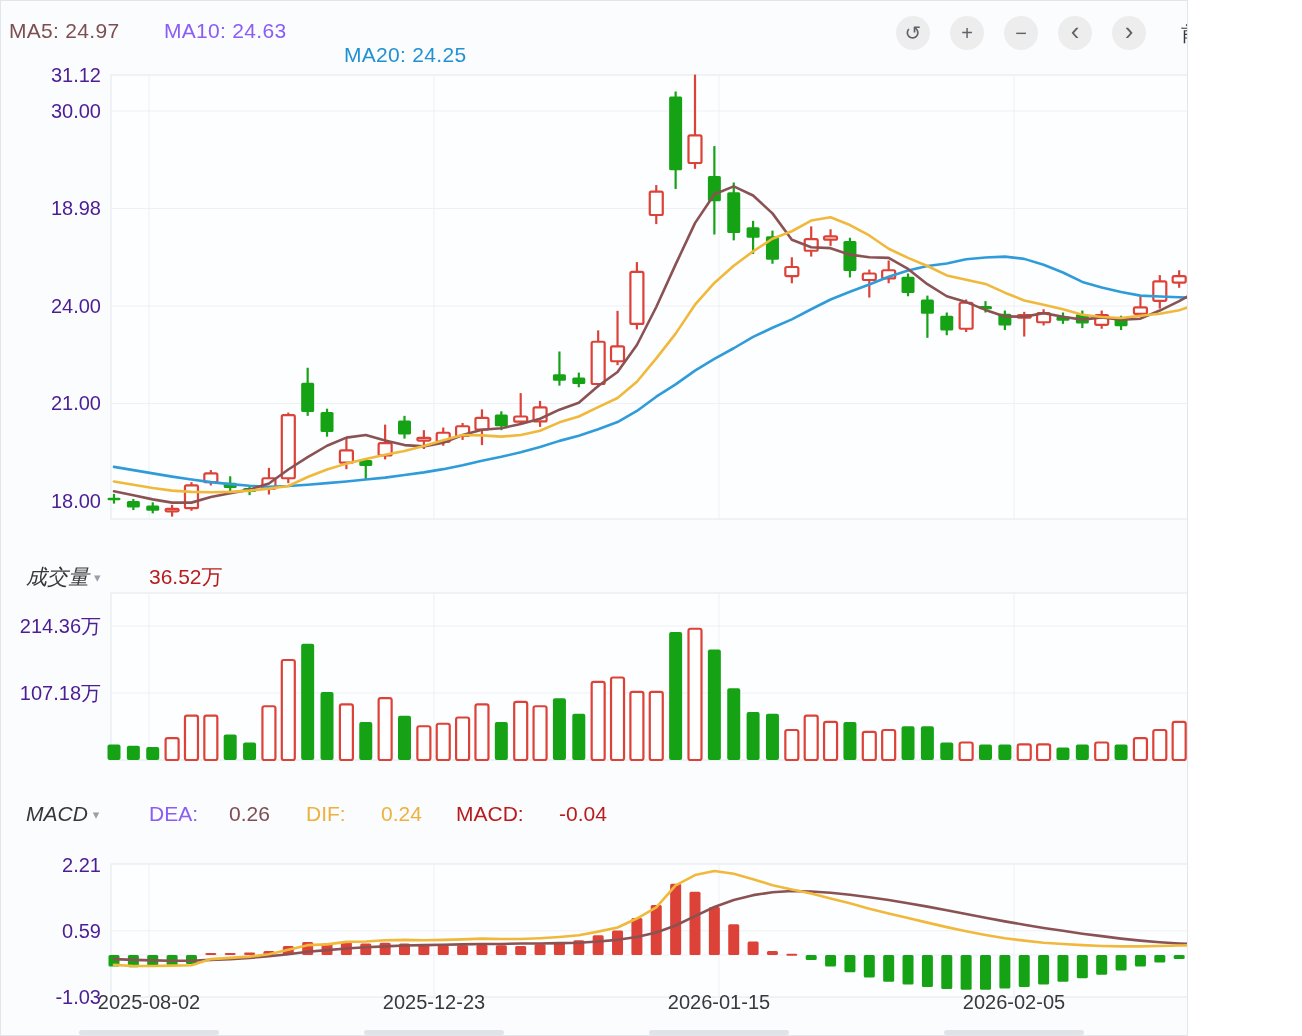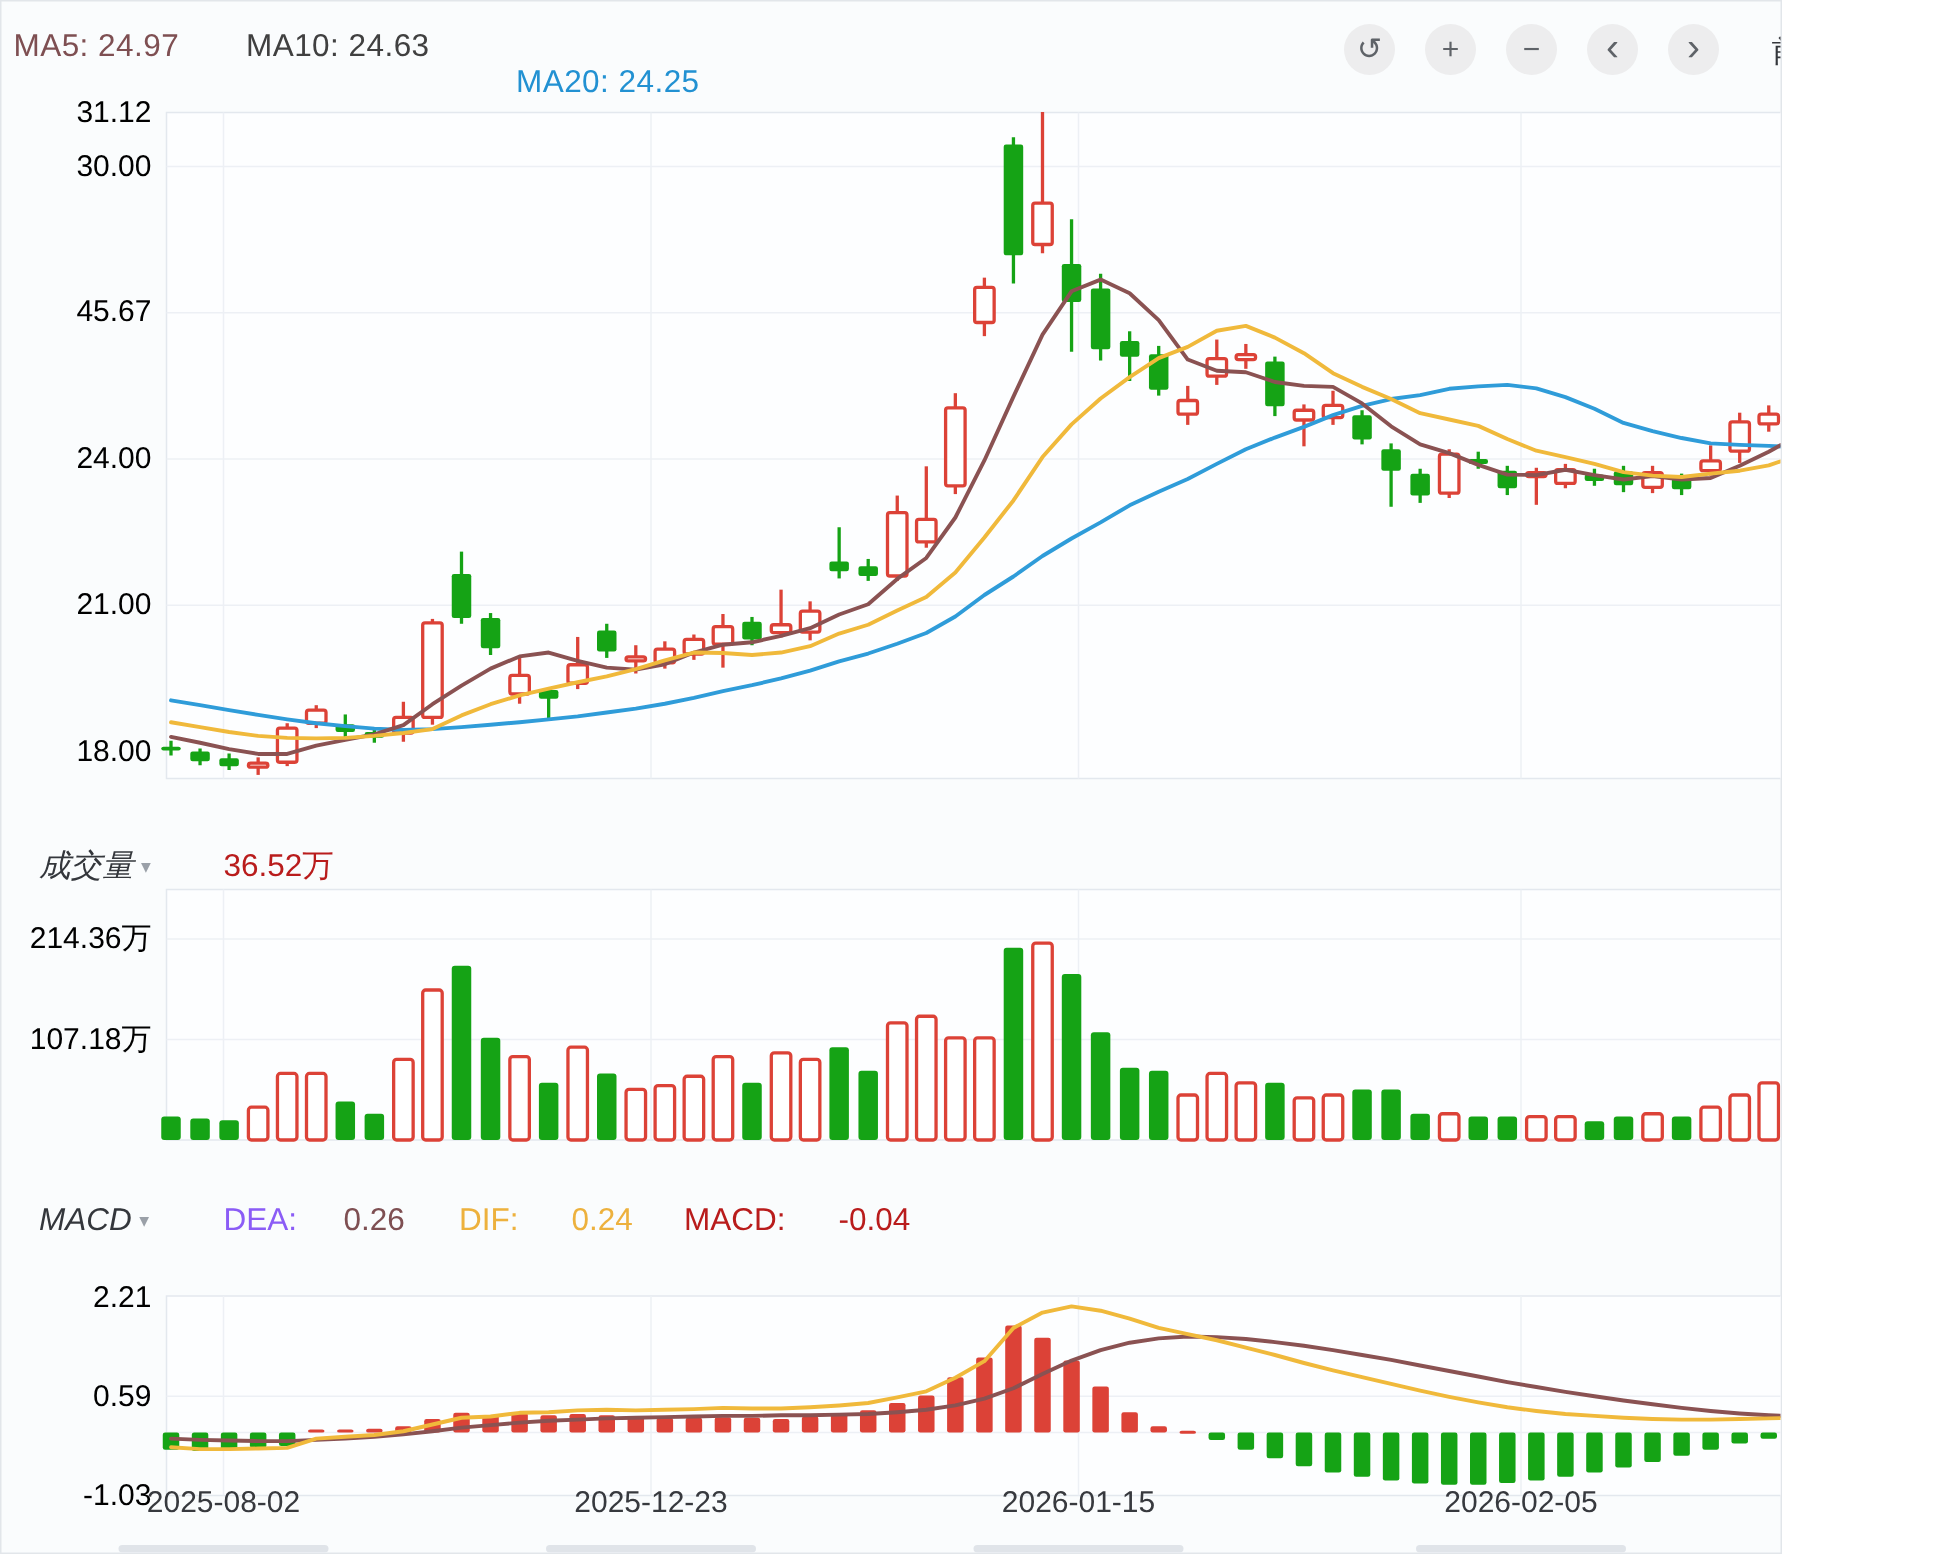--- a/index.html
+++ b/index.html
@@ -2,21 +2,21 @@
 <html><head>
 <meta charset="utf-8">
 <style>
   html,body{margin:0;padding:0;}
   body{font-family:"Liberation Sans","DejaVu Sans",sans-serif;background:#ffffff;}
   #app{position:relative;width:1188px;height:1036px;background:#fafcfd;overflow:hidden;
        border:1px solid #e2e6ea;box-sizing:border-box;}
   #chart-svg{position:absolute;left:0;top:0;}
   .abs{position:absolute;white-space:nowrap;}
   .hdr-ind{top:18px;font-size:21px;font-weight:400;letter-spacing:.3px;}
-  .axis-lbl{width:100px;text-align:right;font-size:20px;color:#000000;line-height:24px;}
+  .axis-lbl{width:100px;text-align:right;font-size:20px;color:#4c1d95;line-height:24px;}
   .date-lbl{width:180px;text-align:center;font-size:20px;color:#37393e;top:990px;}
   .tool-btn{top:15px;width:34px;height:34px;border-radius:50%;background:#ededee;border:none;
             color:#5f6368;display:flex;align-items:center;justify-content:center;
             font-size:20px;line-height:1;cursor:pointer;padding:0;}
   .tool-btn .chev{font-size:26px;margin-top:-4px;}
   .adjust{top:19px;font-size:21px;color:#34373c;cursor:pointer;}
   .caret{font-size:13px;color:#9aa0a8;margin-left:5px;vertical-align:2px;}
   .panel-title{font-size:21px;color:#34373c;cursor:pointer;font-style:italic;}
   .panel-val{font-size:21px;color:#b91c1c;}
   .close-btn{font-size:26px;color:#9aa2ab;line-height:1;cursor:pointer;background:none;border:none;padding:0;}
@@ -330,21 +330,21 @@
       <rect x="1192.0333333333333" y="954" width="11" height="2" fill="#15a315" rx="1.5"></rect>
       <rect x="1211.4" y="942.52" width="11" height="11.480000000000018" fill="#dc4237" rx="1.5"></rect>
       <rect x="1230.7666666666667" y="951.54" width="11" height="2.4600000000000364" fill="#dc4237" rx="1.5"></rect>
       <rect x="1250.1333333333334" y="954" width="11" height="2.4600000000000364" fill="#15a315" rx="1.5"></rect>
       <rect x="1269.5" y="954" width="11" height="2" fill="#15a315" rx="1.5"></rect>
       <polyline points="113,958.1 132.36666666666667,958.92 151.73333333333335,959.33 171.1,959.74 190.46666666666667,959.74 209.83333333333334,958.92 229.2,958.1 248.56666666666666,956.87 267.93333333333334,955.23 287.3,953.18 306.6666666666667,950.72 326.0333333333333,949.08 345.4,947.44 364.76666666666665,946.21 384.1333333333333,945.39 403.5,944.57 422.8666666666667,944.16 442.23333333333335,943.75 461.6,943.34 480.9666666666667,942.93 500.33333333333337,942.93 519.7,942.52 539.0666666666666,942.52 558.4333333333334,942.11 577.8,941.7 597.1666666666667,940.47 616.5333333333333,938.83 635.9,935.96 655.2666666666667,931.45 674.6333333333333,924.48 694,915.05 713.3666666666667,906.03 732.7333333333333,899.06 752.1,894.14 771.4666666666667,891.27 790.8333333333334,890.04 810.2,890.45 829.5666666666667,891.68 848.9333333333334,893.73 868.3000000000001,896.19 887.6666666666667,899.06 907.0333333333333,902.34 926.4,905.62 945.7666666666667,909.31 965.1333333333333,913 984.5,916.69 1003.8666666666667,920.38 1023.2333333333333,923.66 1042.6,926.94 1061.9666666666667,929.81 1081.3333333333335,932.68 1100.7,935.14 1120.0666666666666,937.6 1139.4333333333334,939.65 1158.8,941.29 1178.1666666666667,942.52 1197.5333333333333,943.34 1216.9,943.34 1236.2666666666667,942.93 1255.6333333333334,942.93 1275,943.34" fill="none" stroke="#8a5252" stroke-width="2.6" stroke-linejoin="round" stroke-linecap="round"></polyline>
       <polyline points="113,963.84 132.36666666666667,965.07 151.73333333333335,965.07 171.1,964.66 190.46666666666667,964.25 209.83333333333334,958.1 229.2,956.87 248.56666666666666,955.64 267.93333333333334,953.18 287.3,948.67 306.6666666666667,944.16 326.0333333333333,943.34 345.4,940.88 364.76666666666665,940.47 384.1333333333333,939.24 403.5,938.83 422.8666666666667,939.24 442.23333333333335,938.83 461.6,938.42 480.9666666666667,937.6 500.33333333333337,938.01 519.7,938.01 539.0666666666666,937.19 558.4333333333334,935.96 577.8,934.32 597.1666666666667,930.63 616.5333333333333,926.53 635.9,917.51 655.2666666666667,906.44 674.6333333333333,884.3 694,874.05 713.3666666666667,869.95 732.7333333333333,872.82 752.1,878.15 771.4666666666667,884.3 790.8333333333334,888.4 810.2,892.5 829.5666666666667,897.42 848.9333333333334,902.34 868.3000000000001,907.67 887.6666666666667,912.59 907.0333333333333,917.1 926.4,921.61 945.7666666666667,926.12 965.1333333333333,930.22 984.5,933.91 1003.8666666666667,937.19 1023.2333333333333,939.65 1042.6,941.7 1061.9666666666667,942.93 1081.3333333333335,944.16 1100.7,944.98 1120.0666666666666,945.39 1139.4333333333334,945.39 1158.8,944.98 1178.1666666666667,944.57 1197.5333333333333,944.16 1216.9,937.6 1236.2666666666667,941.7 1255.6333333333334,944.16 1275,944.16" fill="none" stroke="#f0b93b" stroke-width="2.6" stroke-linejoin="round" stroke-linecap="round"></polyline>
     </svg>
 
   <span class="abs hdr-ind" style="left: 8px; color: rgb(126, 79, 82);">MA5: 24.97</span>
-  <span class="abs hdr-ind" style="left: 163px; color: #404040;">MA10: 24.63</span>
+  <span class="abs hdr-ind" style="left: 163px; color: #8b5cf6;">MA10: 24.63</span>
   <span class="abs hdr-ind" style="left: 343px; color: rgb(34, 145, 210); margin-top: 24px;">MA20: 24.25</span>
 
   <button class="abs tool-btn" style="left:895px">
       <span>↺</span>
     </button>
   <button class="abs tool-btn" style="left:949px">
       <span>+</span>
     </button>
   <button class="abs tool-btn" style="left:1003px">
       <span>−</span>
@@ -352,21 +352,21 @@
   <button class="abs tool-btn" style="left:1057px">
       <span class="chev">‹</span>
     </button>
   <button class="abs tool-btn" style="left:1111px">
       <span class="chev">›</span>
     </button>
   <span class="abs adjust" style="left:1180px"><span>前复权</span><span class="caret">▾</span></span>
 
   <span class="abs axis-lbl" style="top:62px">31.12</span>
   <span class="abs axis-lbl" style="top:98px">30.00</span>
-  <span class="abs axis-lbl" style="top:195px">45.67</span>
+  <span class="abs axis-lbl" style="top:195px">18.98</span>
   <span class="abs axis-lbl" style="top:293px">24.00</span>
   <span class="abs axis-lbl" style="top:390px">21.00</span>
   <span class="abs axis-lbl" style="top:488px">18.00</span>
 
   <span class="abs panel-title" style="left:25px;top:562px"><span>成交量</span><span class="caret">▾</span></span>
   <span class="abs panel-val" style="left:148px;top:562px">36.52万</span>
   <button class="abs close-btn" style="left:1266px;top:556px"><span>×</span></button>
 
   <span class="abs axis-lbl" style="top:613px">214.36万</span>
   <span class="abs axis-lbl" style="top:680px">107.18万</span>

